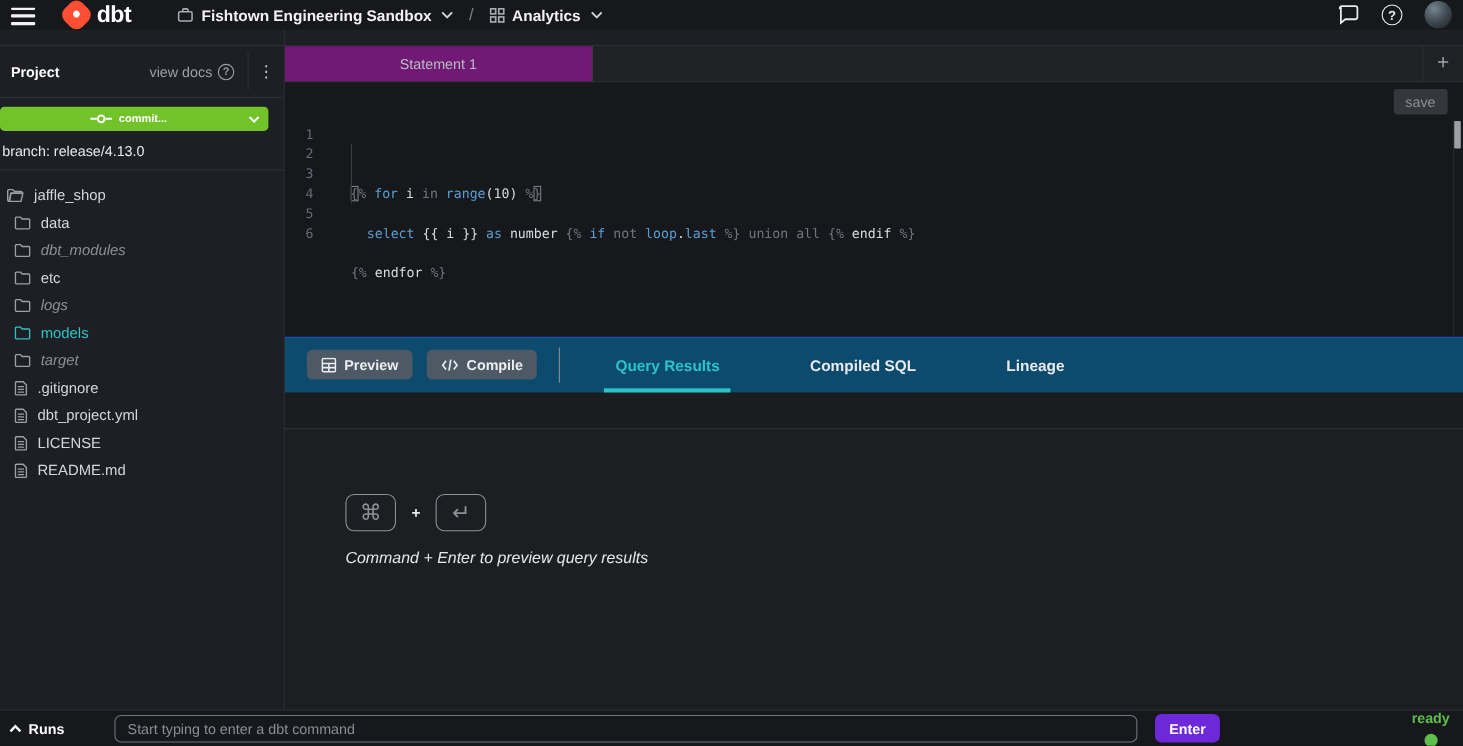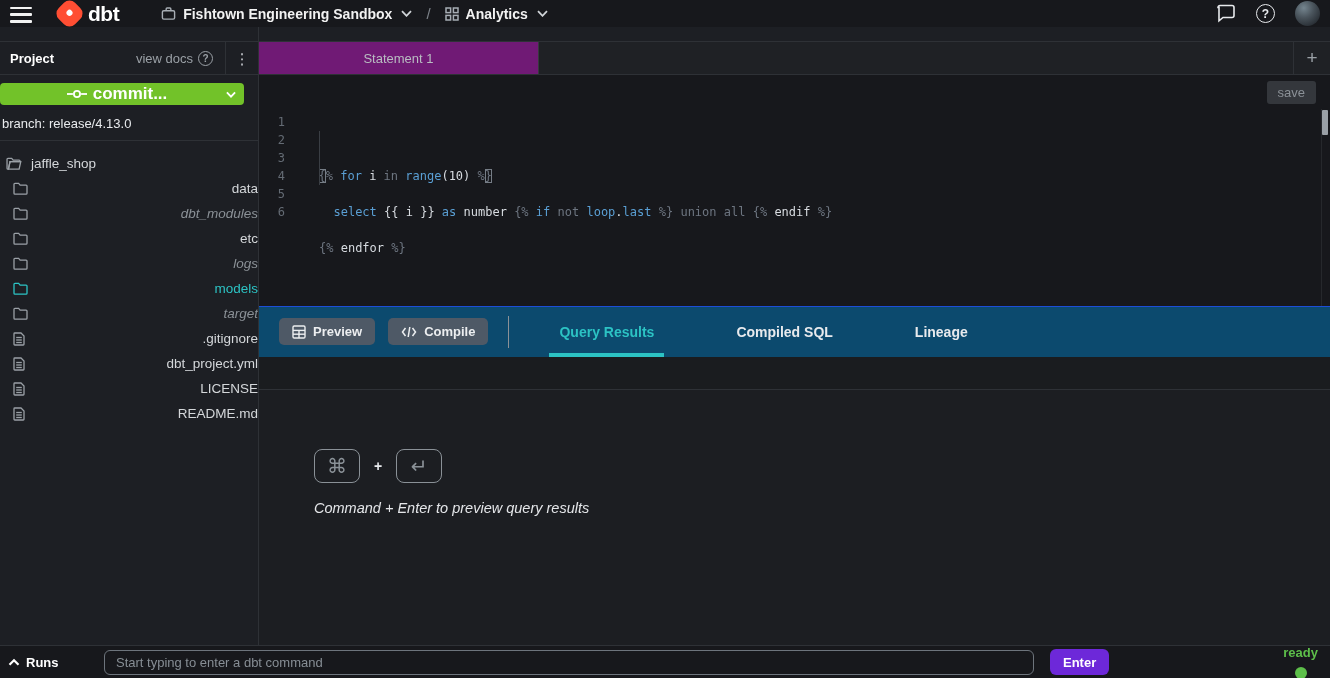--- a/index.html
+++ b/index.html
@@ -26,37 +26,37 @@
     align-items:center; justify-content:center; font-size:12px; font-weight:bold; color:#e8eaed; cursor:pointer; }
   .avatar { width:25px; height:25px; border-radius:50%; cursor:pointer;
     background:radial-gradient(circle at 35% 28%, #75858f 0%, #4a545c 40%, #23282e 85%); }
 
   
   .middle { flex:1; display:flex; min-height:0; }
 
   
   .sidebar { flex:0 0 258px; background:#1d1f24; border-right:1px solid #2e3136; display:flex; flex-direction:column; }
   .sb-spacer { height:14px; }
-  .sb-header { height:34px; border-top:1px solid #2e3136; border-bottom:1px solid #2e3136;
+  .sb-header { height:48px; border-top:1px solid #2e3136; border-bottom:1px solid #2e3136;
     display:flex; align-items:center; padding:0 0 0 10px; }
   .sb-title { font-size:13px; font-weight:bold; color:#fff; }
   .viewdocs { margin-left:auto; display:flex; align-items:flex-start; gap:5px; color:#9aa0a6; font-size:13px; cursor:pointer; }
   .vd-q { width:15px; height:15px; border:1.4px solid #9aa0a6; border-radius:50%; font-size:10px; font-weight:bold;
     display:flex; align-items:center; justify-content:center; }
   .sb-vdiv { width:1px; height:34px; background:#2e3136; margin:0 0 0 12px; }
   .kebab { width:32px; text-align:center; color:#c7cbd0; font-size:15px; letter-spacing:0; cursor:pointer; line-height:1; }
   .commit-btn { margin:8px 14px 0 0; height:22px; background:#72c229; border-radius:4px; display:flex; align-items:center;
-    color:#fff; font-size:17px; font-weight:bold; cursor:pointer; padding:0 8px; width:244px; }
+    color:#fff; font-size:10px; font-weight:bold; cursor:pointer; padding:0 8px; width:244px; }
   .commit-center { flex:1; display:flex; align-items:center; justify-content:center; gap:6px; }
   .branch { font-size:13px; color:#e8eaed; padding:11px 10px 9px 2px; border-bottom:1px solid #2e3136; }
   .tree { padding-top:10px; overflow:hidden; }
   .tree-row { height:25px; display:flex; align-items:center; gap:9px; padding-left:6px; font-size:13.5px;
     color:#d4d7da; cursor:pointer; }
   .tree-row .t-icon { display:inline-flex; color:#9aa0a6; flex:0 0 auto; }
-  .tree-row.indent { padding-left:13px;justify-content:space-between; }
+  .tree-row.indent { padding-left:13px; }
   .tree-row.italic { font-style:italic; color:#8b9197; }
   .tree-row.active { color:#2cc3c4; }
   .tree-row.active .t-icon { color:#2cc3c4; }
 
   
   .main { flex:1; display:flex; flex-direction:column; min-width:0; }
   .m-spacer { height:14px; background:#1d1f24; }
   .tabbar { height:34px; background:#1f2125; border-top:1px solid #2e3136; border-bottom:1px solid #2e3136;
     display:flex; align-items:stretch; }
   .tab { width:280px; background:#701a75; border-right:1px solid #37393e; display:flex; align-items:center;

